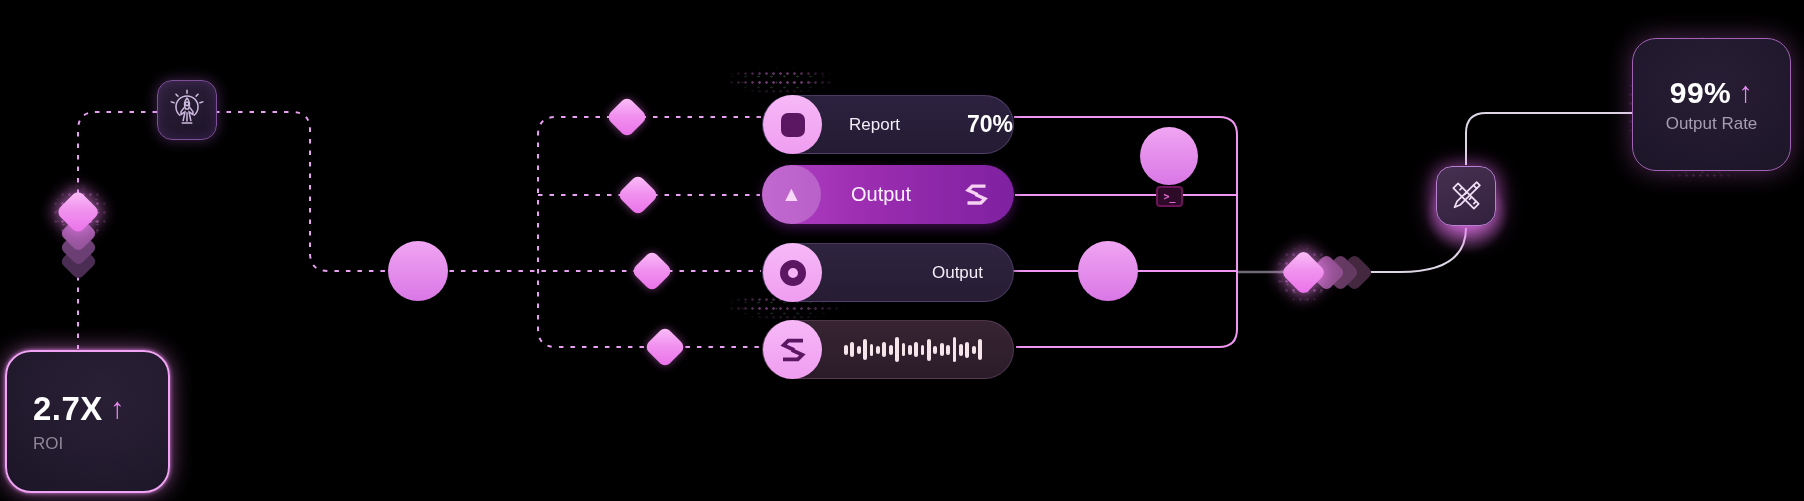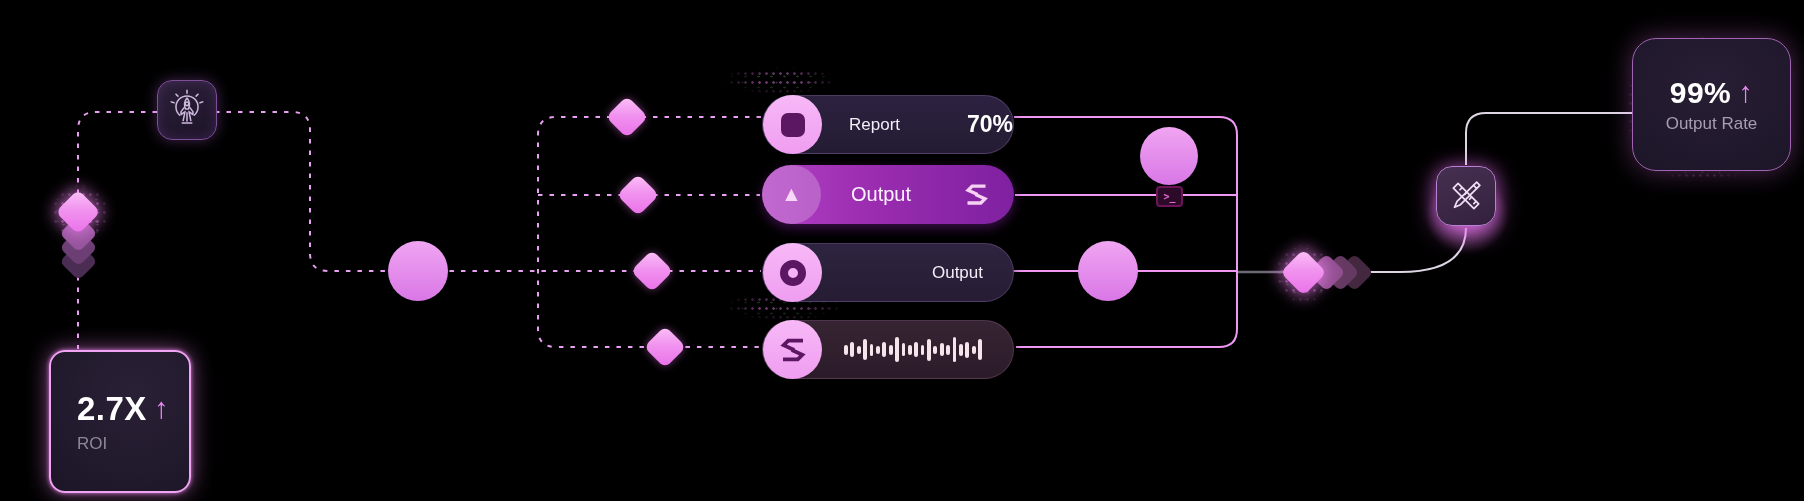--- a/index.html
+++ b/index.html
@@ -46,26 +46,25 @@
     left:1408px;top:160px;width:118px;height:110px;z-index:3;border-radius:50%;
     background:radial-gradient(closest-side,rgba(243,137,247,.8),rgba(243,137,247,0) 70%);
     filter:blur(2px);
   }
 
   
   .card{
     z-index:5;display:flex;flex-direction:column;justify-content:center;
   }
   .card.roi{
-    left:5px;top:350px;width:142px;height:143px;border-radius:16px;
+    left:5px;top:350px;width:165px;height:143px;border-radius:26px;
     background:radial-gradient(120% 120% at 60% 30%,#2a2036 0%,#1d1628 70%);
     border:2px solid #f2a4f4;
     box-shadow:0 0 22px rgba(242,140,245,.55), 0 0 4px rgba(242,140,245,.8);
     padding-left:26px;
-    margin-left:44px;
   }
   .card.success{
     left:1632px;top:38px;width:159px;height:133px;border-radius:24px;
     background:radial-gradient(120% 120% at 50% 35%,#281e35 0%,#1b1426 75%);
     border:1.5px solid #a263b5;
     box-shadow:0 0 26px rgba(230,120,240,.35);
     align-items:center;text-align:center;
   }
   .stat-value{color:#fff;font-size:33px;font-weight:700;letter-spacing:.5px;display:flex;align-items:center;gap:7px;}
   .card.success .stat-value{font-size:30px;}

